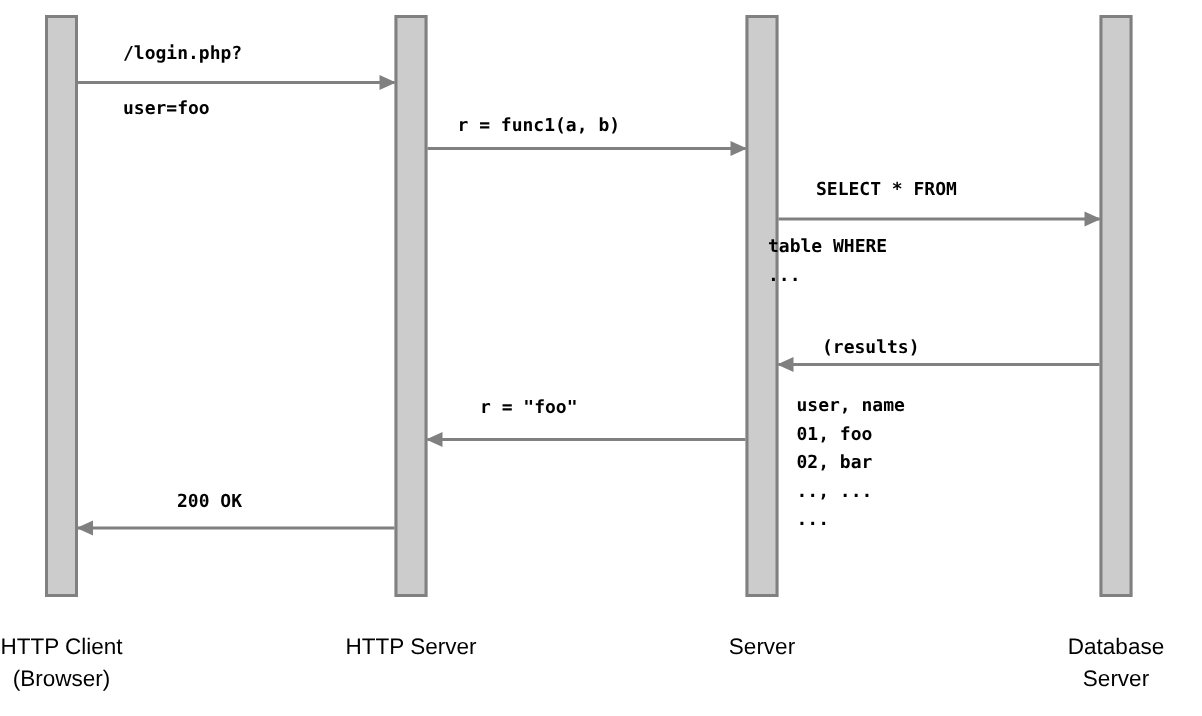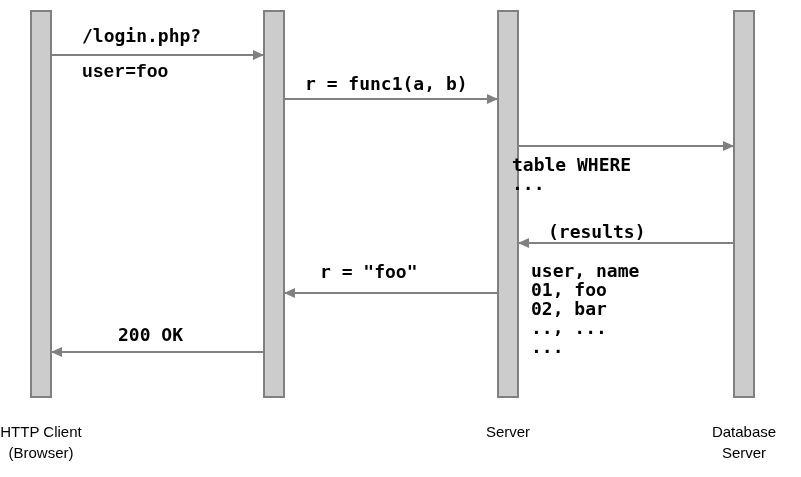--- a/index.html
+++ b/index.html
@@ -44,21 +44,21 @@
     border-left: 11px solid #808080;
   }
   .arrow.to-left .head {
     left: -1px;
     border-right: 11px solid #808080;
   }
   
   .msg {
     position: absolute;
     font-family: "DejaVu Sans Mono", "Liberation Mono", monospace;
-    font-size: 18px;
+    font-size: 12px;
     font-weight: bold;
     color: #000000;
     white-space: pre;
     line-height: 19px;
     letter-spacing: 0px;
   }
   
   .caption {
     position: absolute;
     text-align: center;
@@ -79,27 +79,28 @@
 
   <div class="lifeline" style="left:30px; top:10px; height:388px;"></div>
   <div class="lifeline" style="left:263px; top:10px; height:388px;"></div>
   <div class="lifeline" style="left:497px; top:10px; height:388px;"></div>
   <div class="lifeline" style="left:733px; top:10px; height:388px;"></div>
 
   <div class="msg" style="left:82px; top:26px;">/login.php?</div>
   <div class="arrow to-right" style="left:52px; top:54px; width:211px;">
     <span class="head"></span>
   </div>
-  <div class="msg" style="left:82px; top:63px;font-family:Liberation Mono, monospace;">user=foo</div>
+  <div class="msg" style="left:82px; top:63px;">user=foo</div>
 
   <div class="msg" style="left:305px; top:74px;">r = func1(a, b)</div>
   <div class="arrow to-right" style="left:285px; top:98px; width:212px;">
     <span class="head"></span>
   </div>
 
+  <div class="msg" style="left:544px; top:117px;">SELECT * FROM</div>
   <div class="arrow to-right" style="left:519px; top:145px; width:214px;">
     <span class="head"></span>
   </div>
   <div class="msg" style="left:512px; top:155px;">table WHERE
 ...</div>
 
   <div class="msg" style="left:548px; top:222px;">(results)</div>
   <div class="arrow to-left" style="left:519px; top:242px; width:214px;">
     <span class="head"></span>
   </div>
@@ -118,20 +119,21 @@
   <div class="arrow to-left" style="left:52px; top:351px; width:211px;">
     <span class="head"></span>
   </div>
 
   <div class="caption" style="left:-59px; top:421px;">
     <span class="line">HTTP Client</span>
     <span class="line">(Browser)</span>
   </div>
 
   <div class="caption" style="left:174px; top:421px;">
+    <span class="line">HTTP Server</span>
   </div>
 
   <div class="caption" style="left:408px; top:421px;">
     <span class="line">Server</span>
   </div>
 
   <div class="caption" style="left:644px; top:421px;">
     <span class="line">Database</span>
     <span class="line">Server</span>
   </div>

